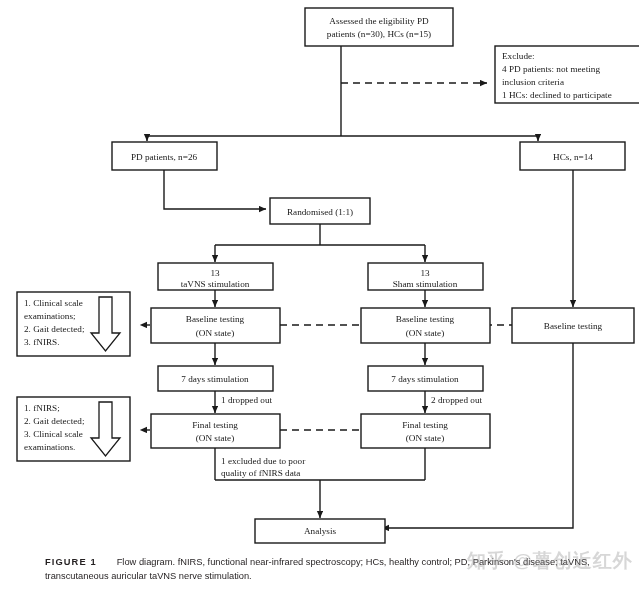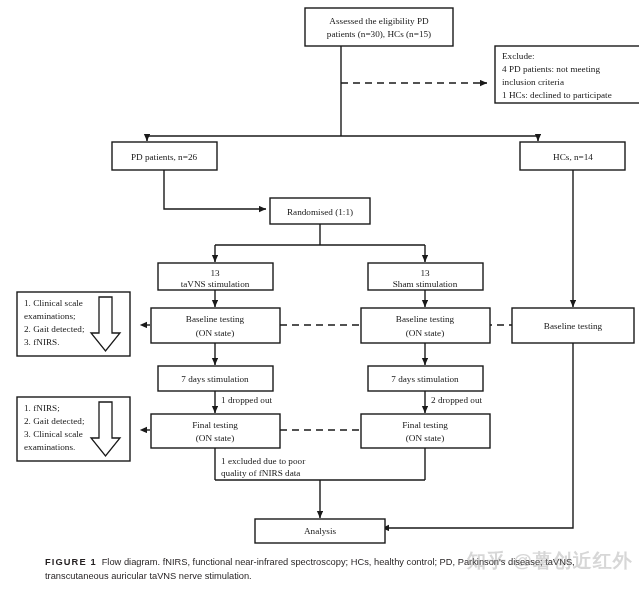--- a/index.html
+++ b/index.html
@@ -67,21 +67,21 @@
     top: 556px;
     width: 580px;
     font-family: "Liberation Sans", sans-serif;
     font-size: 9.3px;
     line-height: 1.5;
     color: #231f20;
   }
   .caption .fig-label {
     font-weight: bold;
     letter-spacing: 1.1px;
-    margin-right: 5px;
+    margin-right: 20px;
   }
   .watermark {
     position: absolute;
     left: 455px;
     top: 548px;
     font-family: "Liberation Sans", sans-serif;
     font-size: 19px;
     font-weight: bold;
     color: rgba(150,150,150,0.38);
     letter-spacing: 1px;

